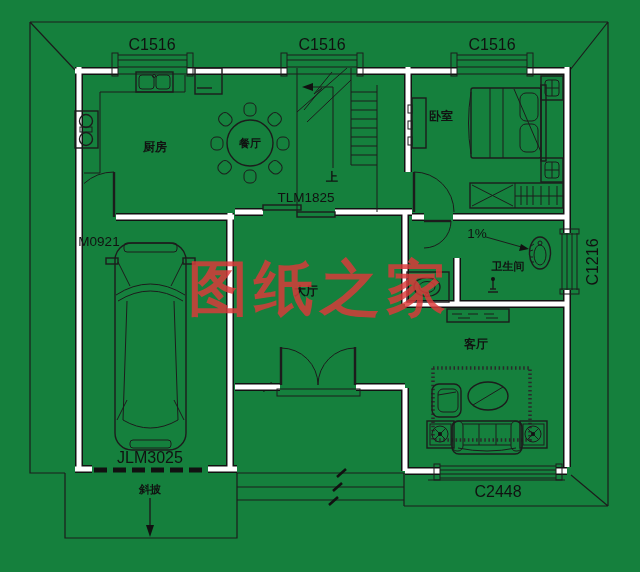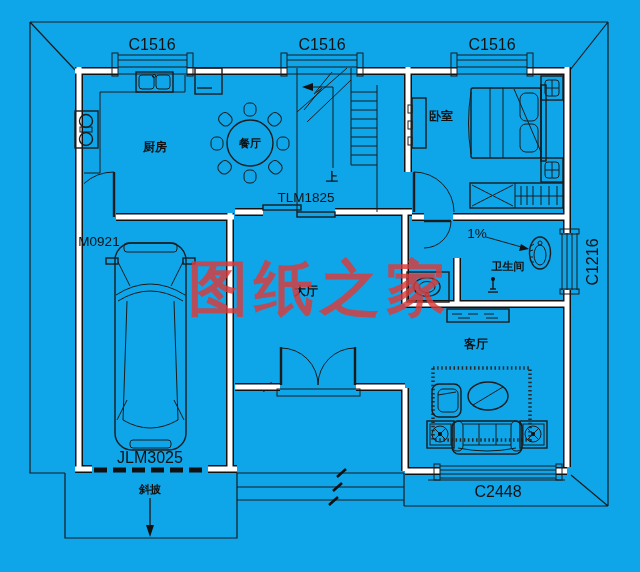--- a/index.html
+++ b/index.html
@@ -1,16 +1,16 @@
 <!DOCTYPE html>
 <html><head>
 <meta charset="utf-8">
 <style>
   html,body{margin:0;padding:0;background:#ffffff;}
-  #plan-wrap{position:relative;width:640px;height:572px;background:#0ea5e9;overflow:hidden;
+  #plan-wrap{position:relative;width:640px;height:572px;background:#15803d;overflow:hidden;
              font-family:"Liberation Sans", sans-serif;}
   svg{display:block;}
   .eave{stroke:#1c1c1c;stroke-width:1.2;fill:none;}
   .wallA{stroke:#111;stroke-width:8;fill:none;stroke-linecap:butt;}
   .wallB{stroke:#fff;stroke-width:5;fill:none;stroke-linecap:butt;}
   .thin{stroke:#1c1c1c;stroke-width:1;fill:none;}
   .thin2{stroke:#1c1c1c;stroke-width:1.4;fill:none;}
   .leaf{stroke:#1c1c1c;stroke-width:2.4;fill:none;}
   .dash-door{stroke:#111;stroke-width:5;fill:none;stroke-dasharray:13 6;}
   .rug{stroke:#2a2a2a;stroke-width:3.5;fill:none;stroke-dasharray:1.5 2.6;}

